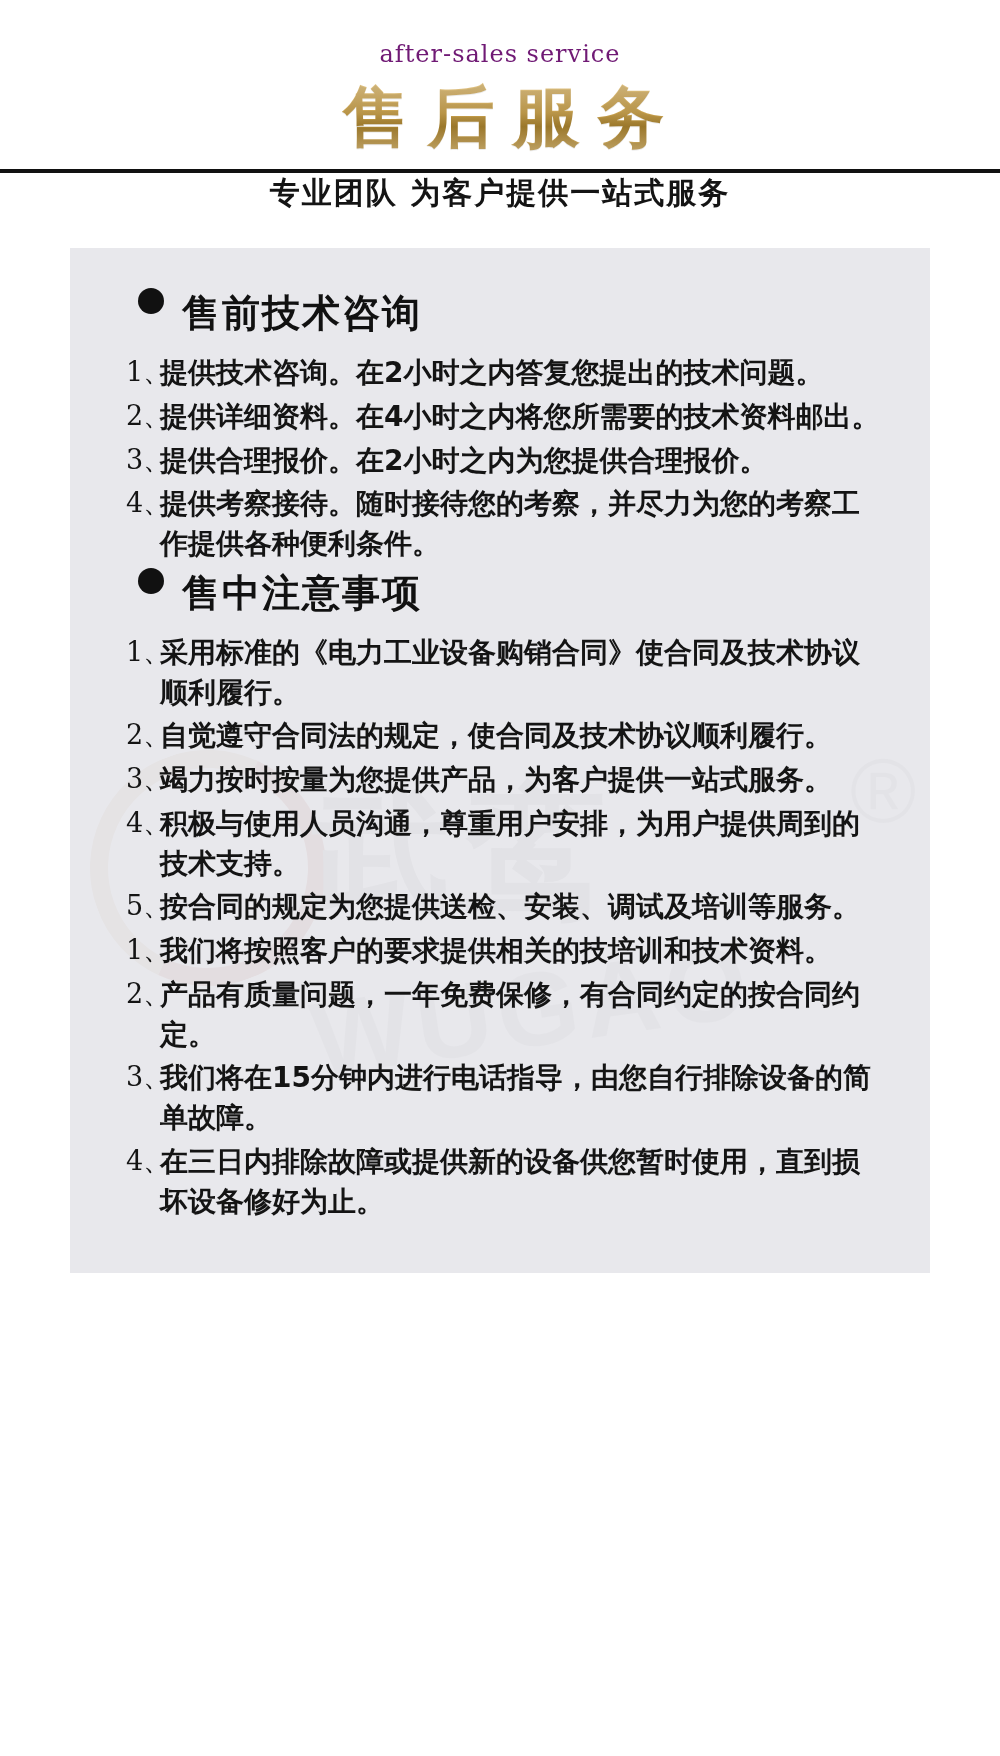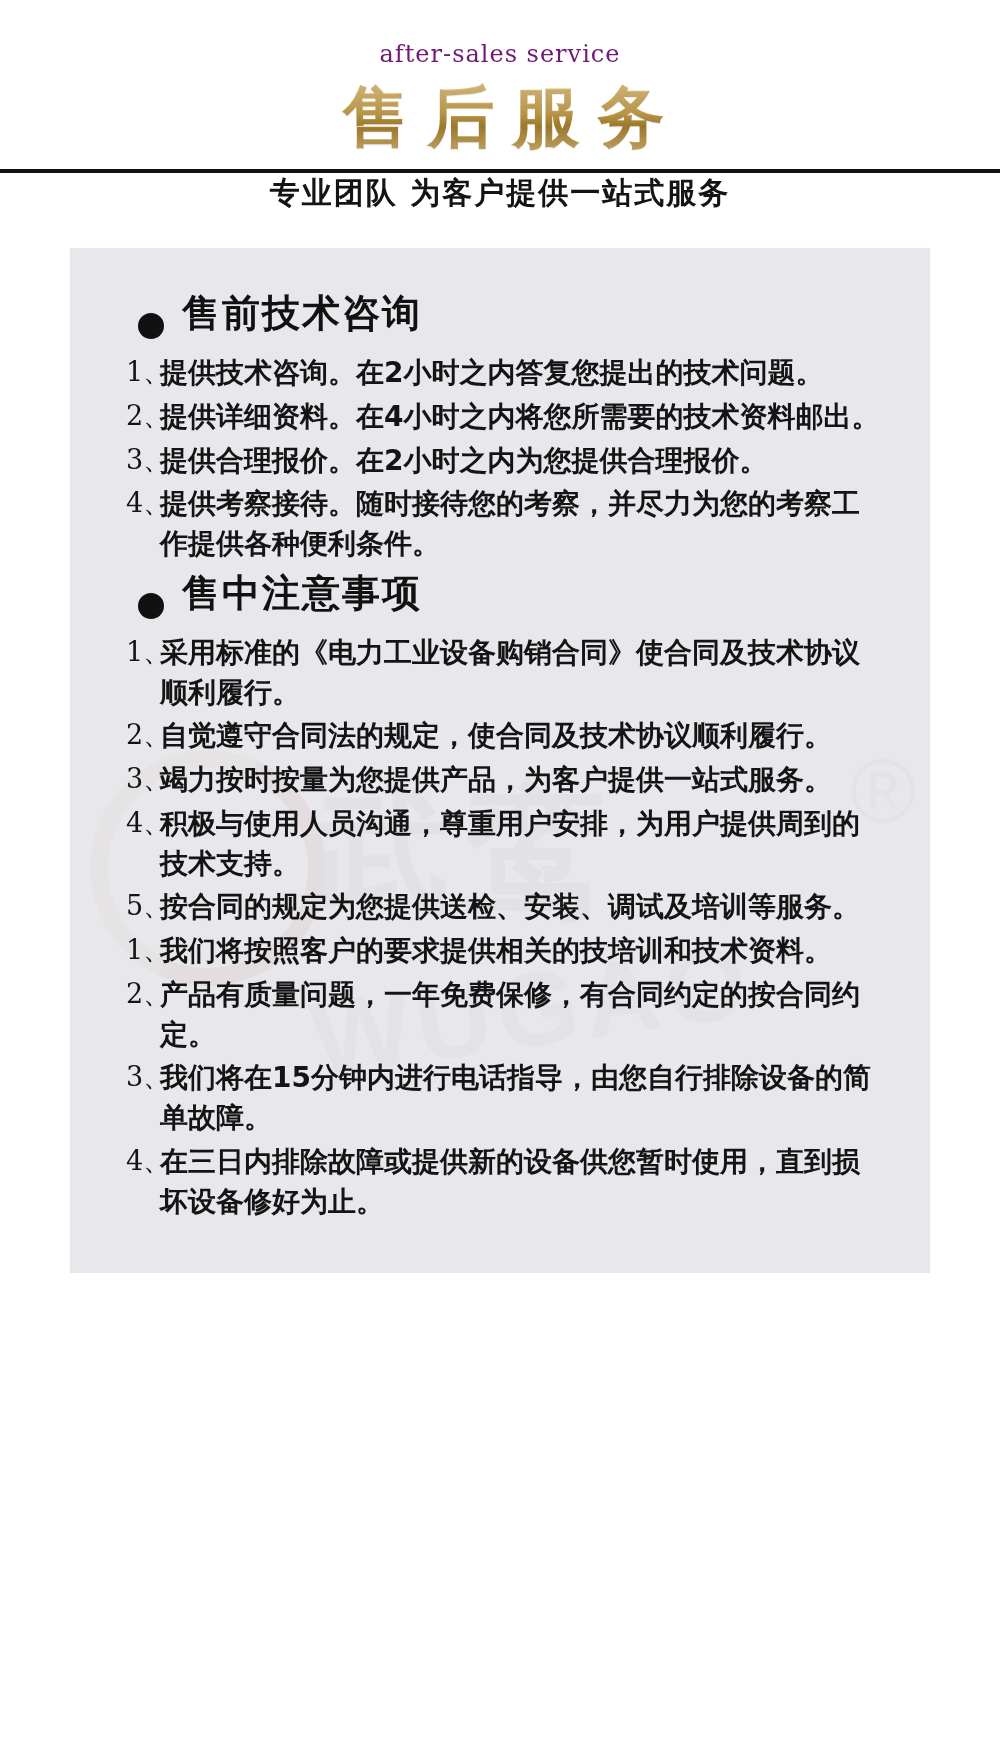--- a/index.html
+++ b/index.html
@@ -133,21 +133,21 @@
     margin: 34px 70px 0 70px;
     background: rgba(223, 223, 229, 0.72);
     padding: 40px 34px 48px 34px;
     box-sizing: border-box;
   }
 
   .section + .section {
   }
   .sec-head {
     display: flex;
-    align-items: flex-end;
+    align-items: flex-start;
     gap: 18px;
     margin-left: 34px;
     margin-bottom: 14px;
   }
   .bullet {
     width: 26px;
     height: 26px;
     border-radius: 50%;
     background: #111111;
     flex: 0 0 auto;

